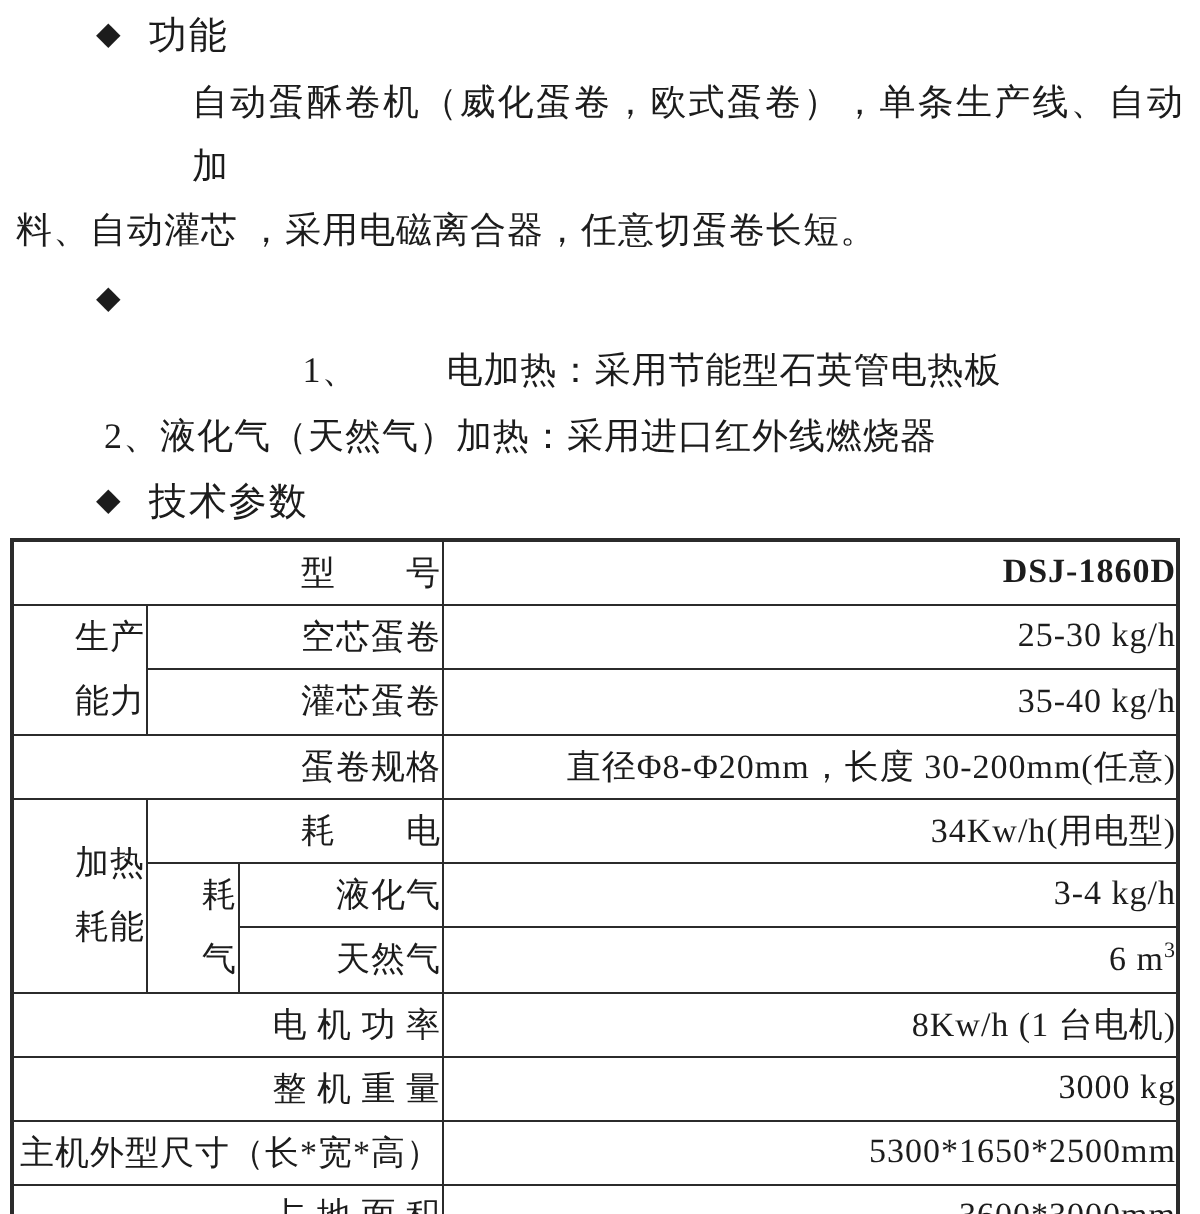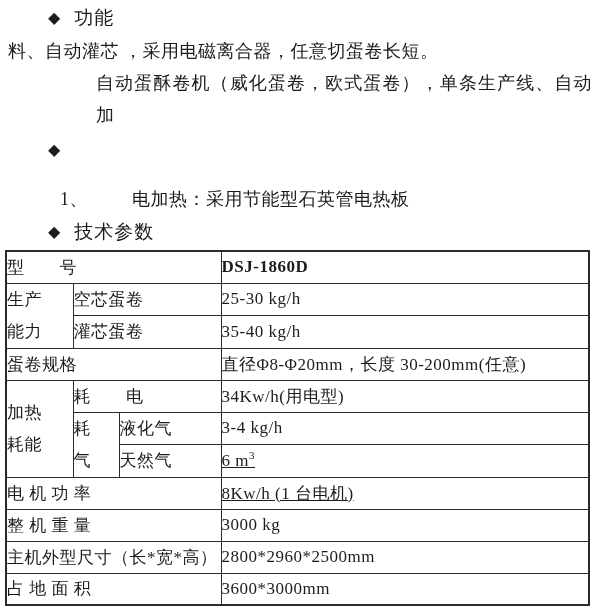--- a/index.html
+++ b/index.html
@@ -40,74 +40,77 @@
   .pline1 {
     padding-left: 88px;
     text-align: justify;
     text-align-last: justify;
   }
   .heading-2 { margin-top: 7px; }
   .method {
     line-height: 24px;
     letter-spacing: 0.5px;
   }
-  .method-1 { margin-top: 25px; margin-left: 52px; }
+  .method-1 { margin-top: 11px; margin-left: 52px; text-align: center; }
   .method-2 { margin-top: 9px;  margin-left: 44px; }
   .method-text.tabbed { margin-left: 44px; }
   .heading-3 { margin-top: 9px; }
 
   table.spec {
     border-collapse: collapse;
     table-layout: fixed;
     margin-top: 6px;
     margin-left: -3px;
     border: 2px solid #2b2b2b;
   }
   table.spec tr { height: 32px; }
   table.spec td {
     border: 1px solid #2b2b2b;
     font-size: 17px;
     padding: 0;
-    text-align: left;
+    text-align: right;
     vertical-align: middle;
     letter-spacing: 0.5px;
     overflow: hidden;
     white-space: nowrap;
   }
   .two-line div { line-height: 32px; }
   td.vtop { vertical-align: top; }
   td.lab-left  { text-align: left; padding-left: 12px; }
   td.val-left8  { text-align: left; padding-left: 8px;  }
-  td.val-left32 { text-align: left; padding-left: 32px; text-decoration: underline; }
+  td.val-left32 { text-align: left; padding-left: 32px; }
   td.val-left42 { text-align: left; padding-left: 42px; }
   td.val-left58 { text-align: left; padding-left: 58px; }
   td.model-val { font-weight: bold; font-size: 18px; letter-spacing: 0.5px; margin-left: 15px; }
   sup.cube { font-size: 11px; vertical-align: super; line-height: 0; }
 </style>
 </head>
 <body>
 
 <div class="doc">
 
   <div class="section-heading">
     <span class="bullet">◆</span>
     <span>功能</span>
   </div>
 
   <div class="para">
+    <span class="pline pline1">自动蛋酥卷机（威化蛋卷，欧式蛋卷），单条生产线、自动加</span>
     <span class="pline">料、自动灌芯 ，采用电磁离合器，任意切蛋卷长短。</span>
-    <span class="pline pline1">自动蛋酥卷机（威化蛋卷，欧式蛋卷），单条生产线、自动加</span>
   </div>
 
   <div class="section-heading heading-2">
     <span class="bullet">◆</span>
   </div>
 
   <div class="method method-1">
     <span class="method-num">1、</span><span class="method-text tabbed">电加热：采用节能型石英管电热板</span>
+  </div>
+  <div class="method method-2">
+    <span class="method-num">2、</span><span class="method-text">液化气（天然气）加热：采用进口红外线燃烧器</span>
   </div>
 
   <div class="section-heading heading-3">
     <span class="bullet">◆</span>
     <span>技术参数</span>
   </div>
 
   <table class="spec">
     <colgroup>
       <col style="width:67px">
@@ -159,21 +162,21 @@
       <tr>
         <td colspan="3">电 机 功 率</td>
         <td class="val-left32">8Kw/h (1 台电机)</td>
       </tr>
       <tr>
         <td colspan="3">整 机 重 量</td>
         <td>3000 kg</td>
       </tr>
       <tr>
         <td colspan="3">主机外型尺寸（长*宽*高）</td>
-        <td>2800*2960*2500mm</td>
+        <td>5300*1650*2500mm</td>
       </tr>
       <tr>
         <td colspan="3">占 地 面 积</td>
         <td>3600*3000mm</td>
       </tr>
     </tbody>
   </table>
 
 </div>
 

